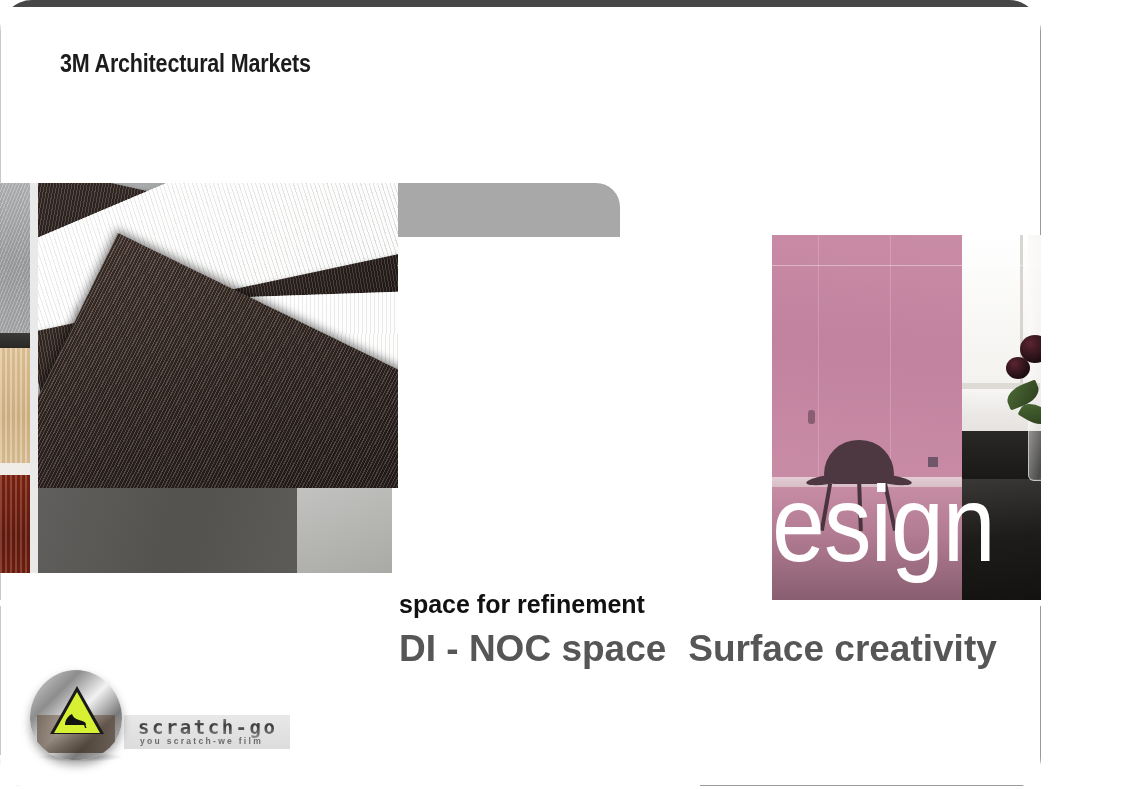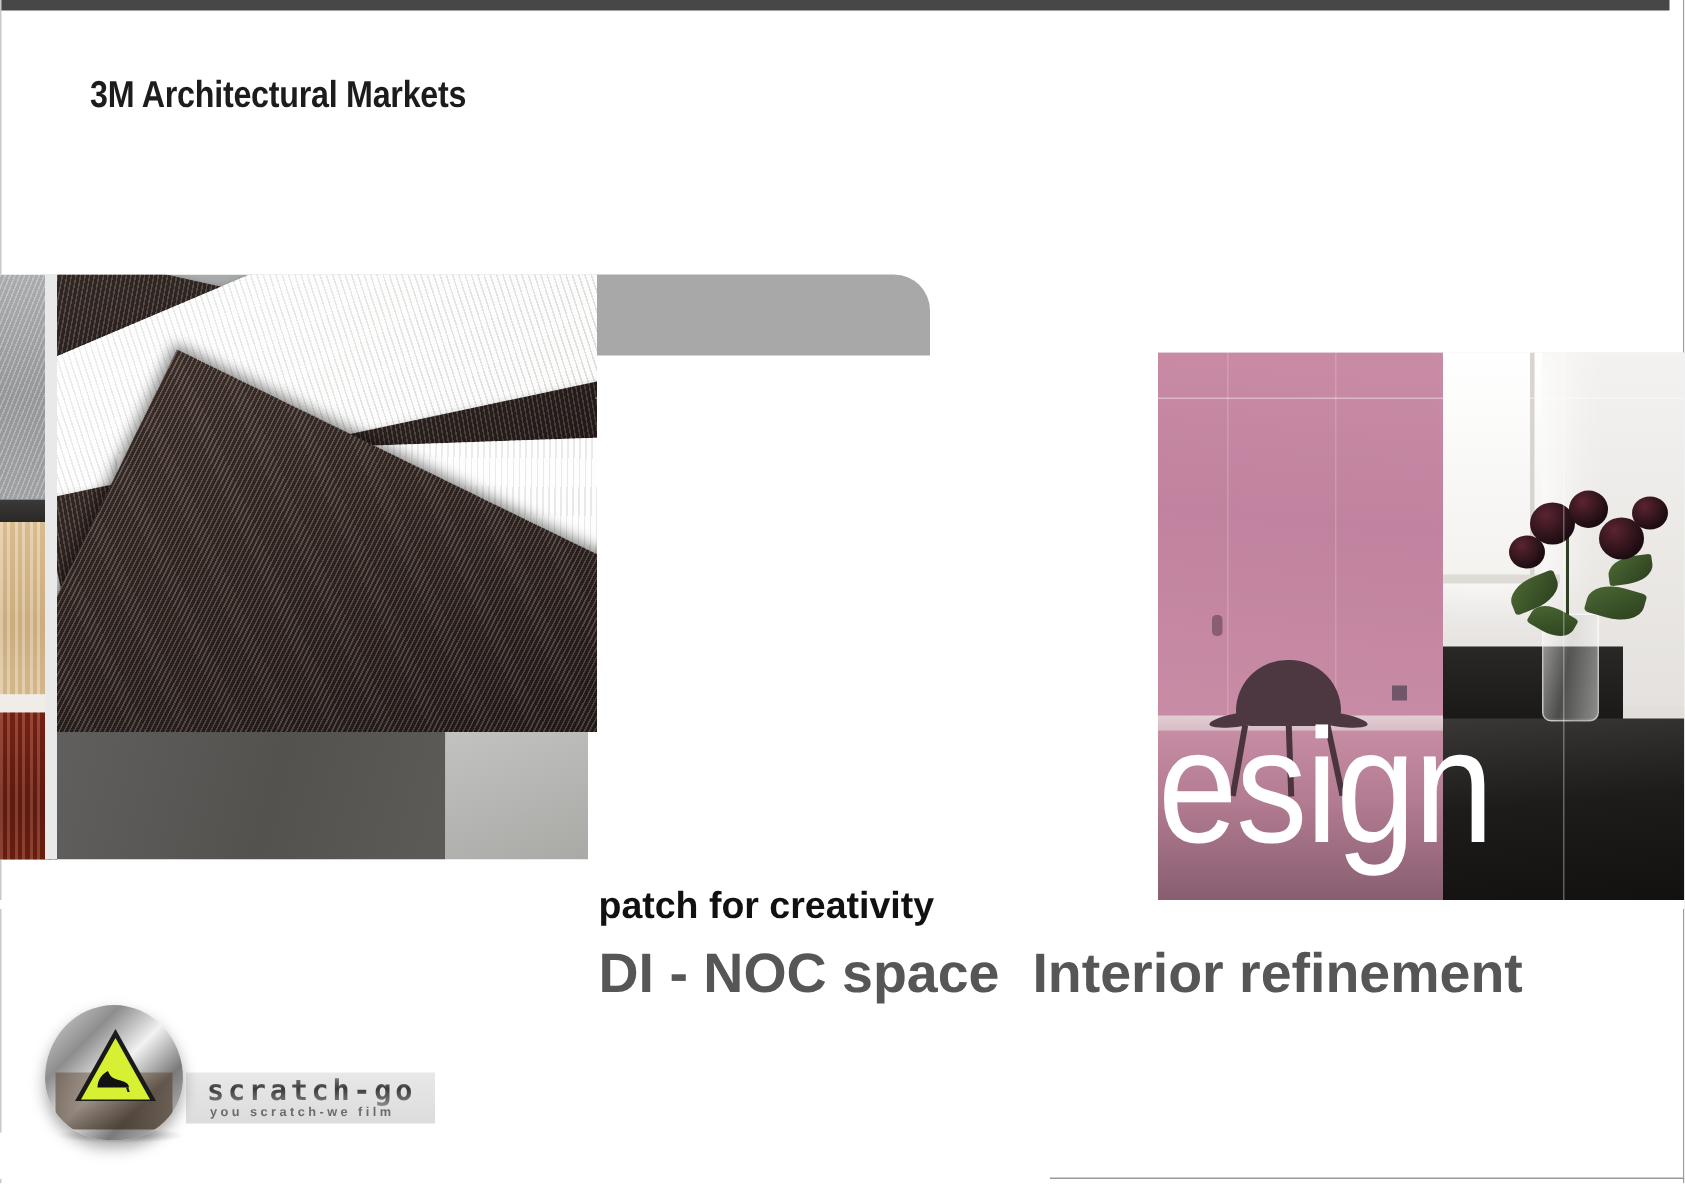--- a/index.html
+++ b/index.html
@@ -5,25 +5,26 @@
   html, body {
     margin: 0;
     padding: 0;
     background: #ffffff;
   }
   body {
     font-family: "Liberation Sans", sans-serif;
   }
   .slide {
     position: relative;
-    width: 1123px;
+    width: 1041px;
     height: 789px;
     background: #ffffff;
     overflow: hidden;
     box-sizing: border-box;
+    border-radius: 32px;
   }
   
   .frame-right {
     position: absolute;
     top: 0; right: 0;
     width: 1px; height: 789px;
     background: #9a9a9a;
   }
   .frame-bottom {
     position: absolute;
@@ -662,23 +663,23 @@
     <div class="hairline-v" style="left:1042px;top:52px;height:365px"></div>
 
     <div class="knockout-left"></div>
     <div class="knockout"></div>
   </div>
 
   <div class="headline">Interior Design</div>
 
   <div class="knockout-bottom"></div>
 
-  <div class="caption-sub">patch for creativity</div>
+  <div class="caption-sub">space for refinement</div>
   <div class="caption-main">
-    <span>DI - NOC space</span><span class="gap"></span><span>Interior refinement</span>
+    <span>DI - NOC space</span><span class="gap"></span><span>Surface creativity</span>
   </div>
 
   <div class="logo-wrap">
     <div class="logo-plate"></div>
     <div class="logo-shadow"></div>
     <div class="logo-emblem">
       <div class="logo-wood">
         <div class="logo-wood-band"></div>
       </div>
       <div class="logo-tri"></div>

